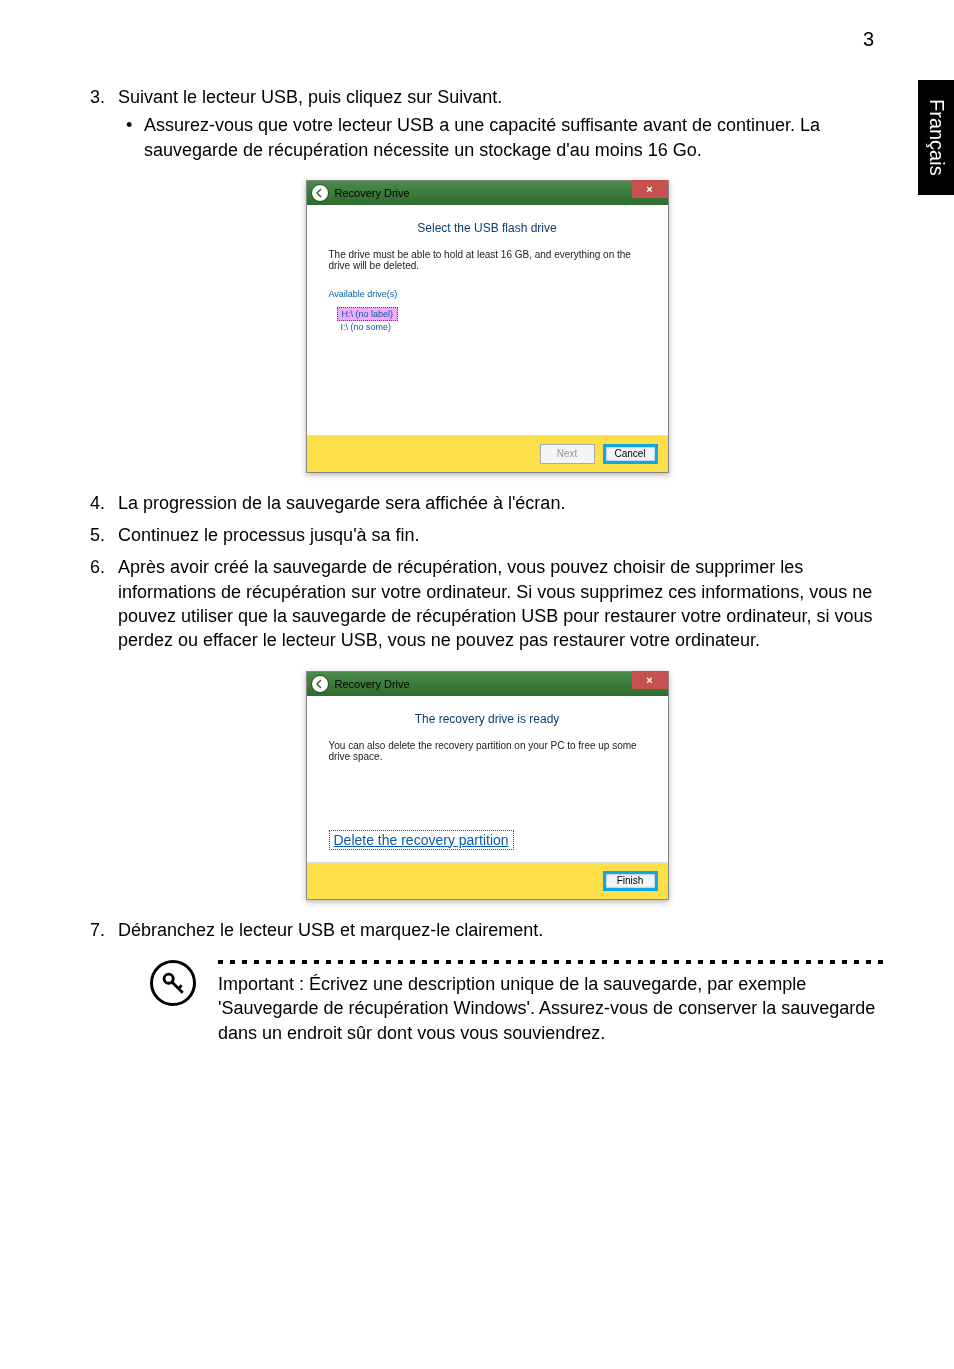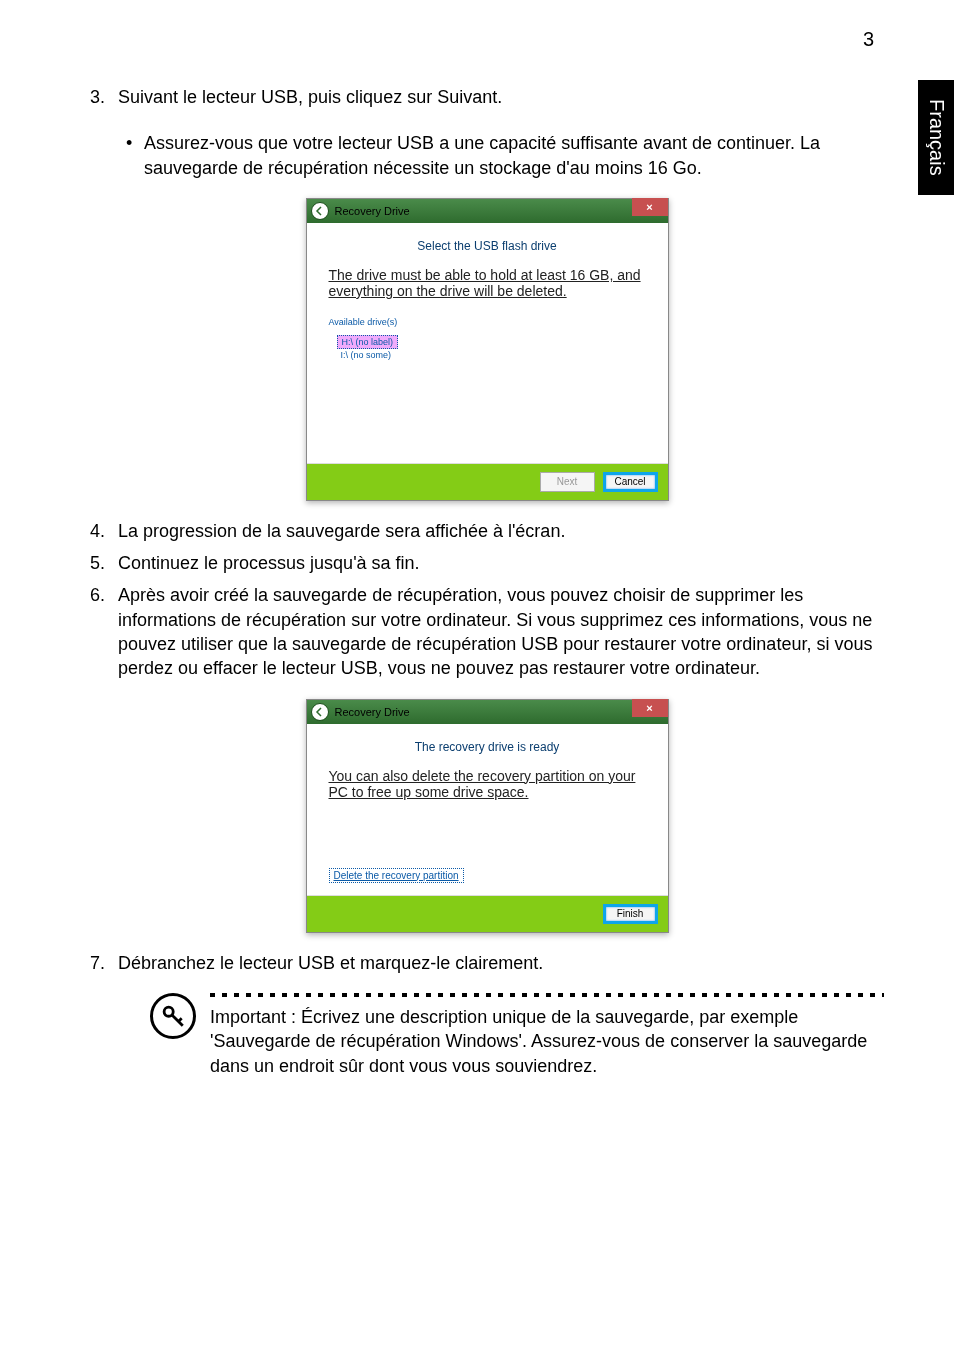--- a/index.html
+++ b/index.html
@@ -41,21 +41,21 @@
       margin-bottom: 8px;
       padding-left: 28px;
       position: relative;
       line-height: 1.35;
     }
     ol.main-list > li > .num {
       position: absolute;
       left: 0;
       top: 0;
     }
-    ul.sub-list { list-style: none; margin-top: 22px; }
+    ul.sub-list { list-style: none; margin-top: 4px; }
     ul.sub-list > li {
       padding-left: 26px;
       position: relative;
       line-height: 1.35;
     }
     ul.sub-list > li::before {
       content: "•";
       position: absolute;
       left: 8px;
       top: 0;
@@ -99,60 +99,60 @@
       background: #c75050;
       color: #fff;
       display: flex;
       align-items: center;
       justify-content: center;
       font-size: 11px;
       font-weight: bold;
     }
     .dialog-body { padding: 16px 22px 12px 22px; background: #fff; }
     .dialog-heading { color: #0b3e6f; font-size: 12px; margin-bottom: 14px; text-align: center; }
-    .dialog-desc { font-size: 14px; color: #222; margin-bottom: 18px; text-decoration: underline; }
+    .dialog-desc { font-size: 10px; color: #222; margin-bottom: 18px; }
     .avail-label { font-size: 9px; color: #0b5aa7; margin-bottom: 8px; }
     .drive-item {
       font-size: 9px;
       color: #0b5aa7;
       padding: 1px 4px;
       margin-left: 8px;
       display: inline-block;
     }
     .drive-item.selected { border: 1px dotted #0b5aa7; background: #f0abfc; }
     .dialog-footer {
       display: flex;
       justify-content: flex-end;
       gap: 8px;
       padding: 8px 10px;
-      background: #84cc16;
+      background: #fde047;
       border-top: 1px solid #ddd;
     }
     .dialog-btn {
       min-width: 55px;
       height: 20px;
       font-size: 10px;
       border: 1px solid #aaa;
       background: #f5f5f5;
       padding: 0 8px;
       display: flex;
       align-items: center;
       justify-content: center;
     }
     .dialog-btn.disabled { color: #999; }
     .dialog-btn.focused { border: 3px solid #0ea5e9; box-shadow: 0 0 2px #3399ff inset; }
     .link-dotted {
       display: inline-block;
       border: 1px dotted #0b5aa7;
       color: #0b5aa7;
-      font-size: 10px;
+      font-size: 14px;
       text-decoration: underline;
       padding: 1px 4px;
     }
-    .note-block { display: flex; margin-top: 18px; gap: 14px; padding-left: 60px; }
+    .note-block { display: flex; margin-top: 18px; gap: 22px; padding-left: 60px; }
     .note-icon {
       width: 46px;
       height: 46px;
       border: 3px solid #000;
       border-radius: 50%;
       flex-shrink: 0;
       display: flex;
       align-items: center;
       justify-content: center;
     }

